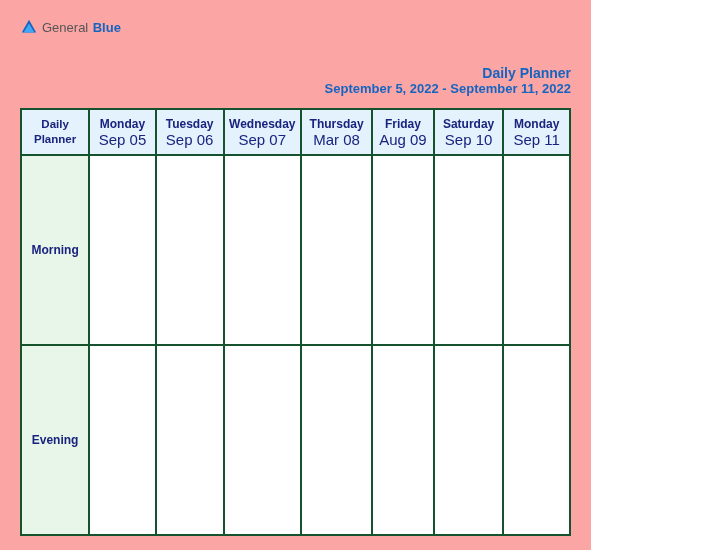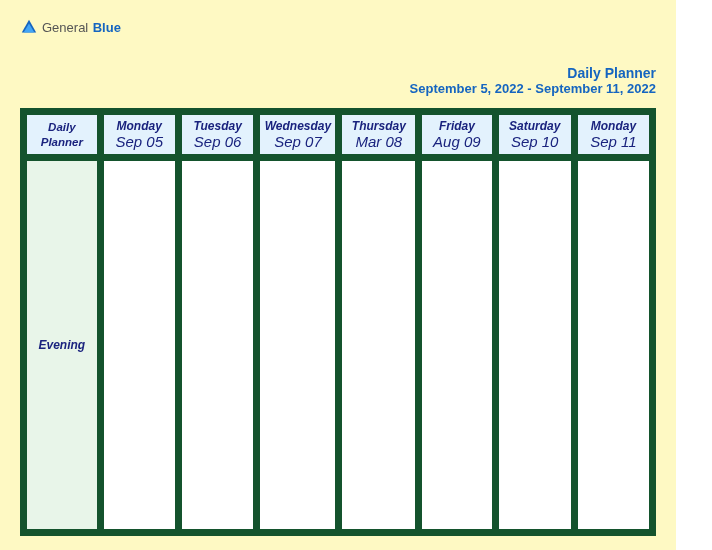--- a/index.html
+++ b/index.html
@@ -10,23 +10,23 @@
 
     body {
       width: 712px;
       height: 550px;
       background: #ffffff;
       font-family: Arial, sans-serif;
       overflow: hidden;
     }
 
     .page {
-      width: 676px;
+      width: 591px;
       height: 550px;
-      background: #fef9c3;
+      background: #fca5a5;
       padding: 18px 20px 14px 20px;
       display: flex;
       flex-direction: column;
     }
 
     
     .header {
       display: flex;
       justify-content: space-between;
       align-items: flex-start;
@@ -77,24 +77,23 @@
     
     .planner-table {
       flex: 1;
       border-collapse: collapse;
       width: 100%;
       border: 1.5px solid #90caf9;
     }
 
     .planner-table th,
     .planner-table td {
-      border: 7px solid #14532d;
+      border: 2px solid #14532d;
       text-align: center;
       vertical-align: middle;
-      font-style: italic;
     }
 
     
     .planner-table thead tr th {
       background: #e3f2fd;
       padding: 4px 2px;
       height: 46px;
     }
 
     .col-header-main {
@@ -190,20 +189,30 @@
       <div class="col-header-date">Sep 10</div>
     </th>
           <th class="col-day">
       <div class="col-header-day">Monday</div>
       <div class="col-header-date">Sep 11</div>
     </th>
         </tr>
     </thead>
     <tbody id="table-body">
 
+    <tr>
+          <td class="row-label">Morning</td>
+          <td></td>
+          <td></td>
+          <td></td>
+          <td></td>
+          <td></td>
+          <td></td>
+          <td></td>
+        </tr>
         <tr>
           <td class="row-label">Evening</td>
           <td></td>
           <td></td>
           <td></td>
           <td></td>
           <td></td>
           <td></td>
           <td></td>
         </tr>

